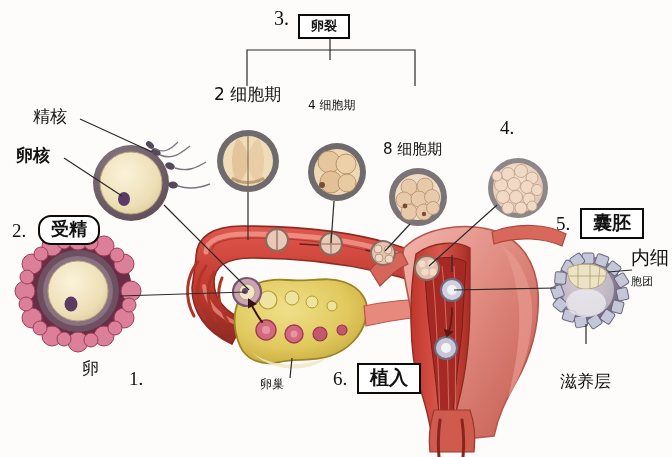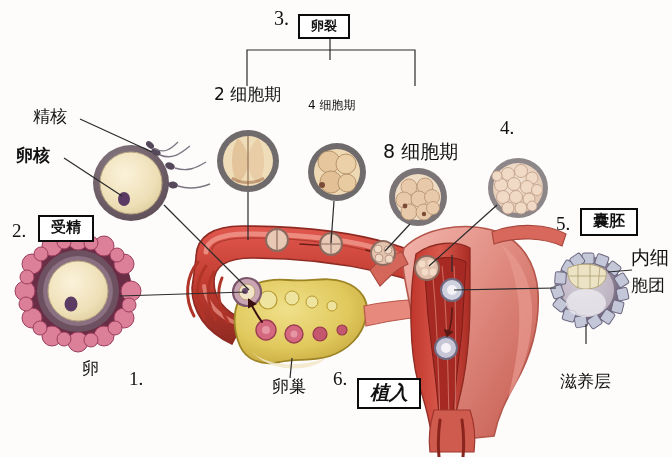--- a/index.html
+++ b/index.html
@@ -419,41 +419,41 @@
     </g>
   </svg>
 
   <div class="lbl num" style="left:274px; top:8px; font-size:20px;">3.</div>
   <div class="lbl cn boxed" style="left:298px; top:14px; font-size:13px;">卵裂</div>
 
   <div class="lbl cn" style="left:214px; top:86px; font-size:17px; font-weight:400;">2 细胞期</div>
 
   <div class="lbl cn" style="left:308px; top:99px; font-size:12px; font-weight:400;">4 细胞期</div>
 
-  <div class="lbl cn" style="left:383px; top:142px; font-size:19px; font-weight:400;">8 细胞期</div>
+  <div class="lbl cn" style="left:383px; top:142px; font-size:15px; font-weight:400;">8 细胞期</div>
 
   <div class="lbl num" style="left:500px; top:118px; font-size:19px;">4.</div>
 
   <div class="lbl num" style="left:556px; top:214px; font-size:19px;">5.</div>
-  <div class="lbl cn boxed" style="left:580px; top:208px; font-size:16px;text-align:center;">囊胚</div>
+  <div class="lbl cn boxed" style="left:580px; top:208px; font-size:19px;text-align:center;">囊胚</div>
 
   <div class="lbl cn" style="left:631px; top:248px; font-size:19px; font-weight:400;">内细</div>
-  <div class="lbl cn" style="left:631px; top:277px; font-size:17px; font-weight:400;">胞团</div>
+  <div class="lbl cn" style="left:631px; top:277px; font-size:11px; font-weight:400;font-family:Liberation Mono, monospace;">胞团</div>
 
   <div class="lbl cn" style="left:560px; top:345px; font-size:17px; font-weight:400;margin-top:28px;">滋养层</div>
 
   <div class="lbl cn" style="left:33px; top:108px; font-size:17px; font-weight:400;font-family:Liberation Serif, serif;">精核</div>
 
   <div class="lbl cn" style="left:16px; top:147px; font-size:17px; font-weight:700;">卵核</div>
 
   <div class="lbl num" style="left:12px; top:221px; font-size:19px;">2.</div>
-  <div class="lbl cn boxed" style="left:38px; top:215px; font-size:15px;">受精</div>
+  <div class="lbl cn boxed" style="left:38px; top:215px; font-size:18px;border-radius:13px;">受精</div>
 
   <div class="lbl cn" style="left:82px; top:360px; font-size:17px; font-weight:400;">卵</div>
 
   <div class="lbl num" style="left:129px; top:369px; font-size:19px;">1.</div>
 
-  <div class="lbl cn" style="left:272px; top:378px; font-size:17px; font-weight:400;">卵巢</div>
+  <div class="lbl cn" style="left:260px; top:378px; font-size:12px; font-weight:400;">卵巢</div>
 
   <div class="lbl num" style="left:333px; top:369px; font-size:19px;">6.</div>
-  <div class="lbl cn boxed" style="left:357px; top:378px; font-size:19px;font-style:italic;">植入</div>
+  <div class="lbl cn boxed" style="left:357px; top:363px; font-size:19px;">植入</div>
 
 </div>
 
 </body></html>

